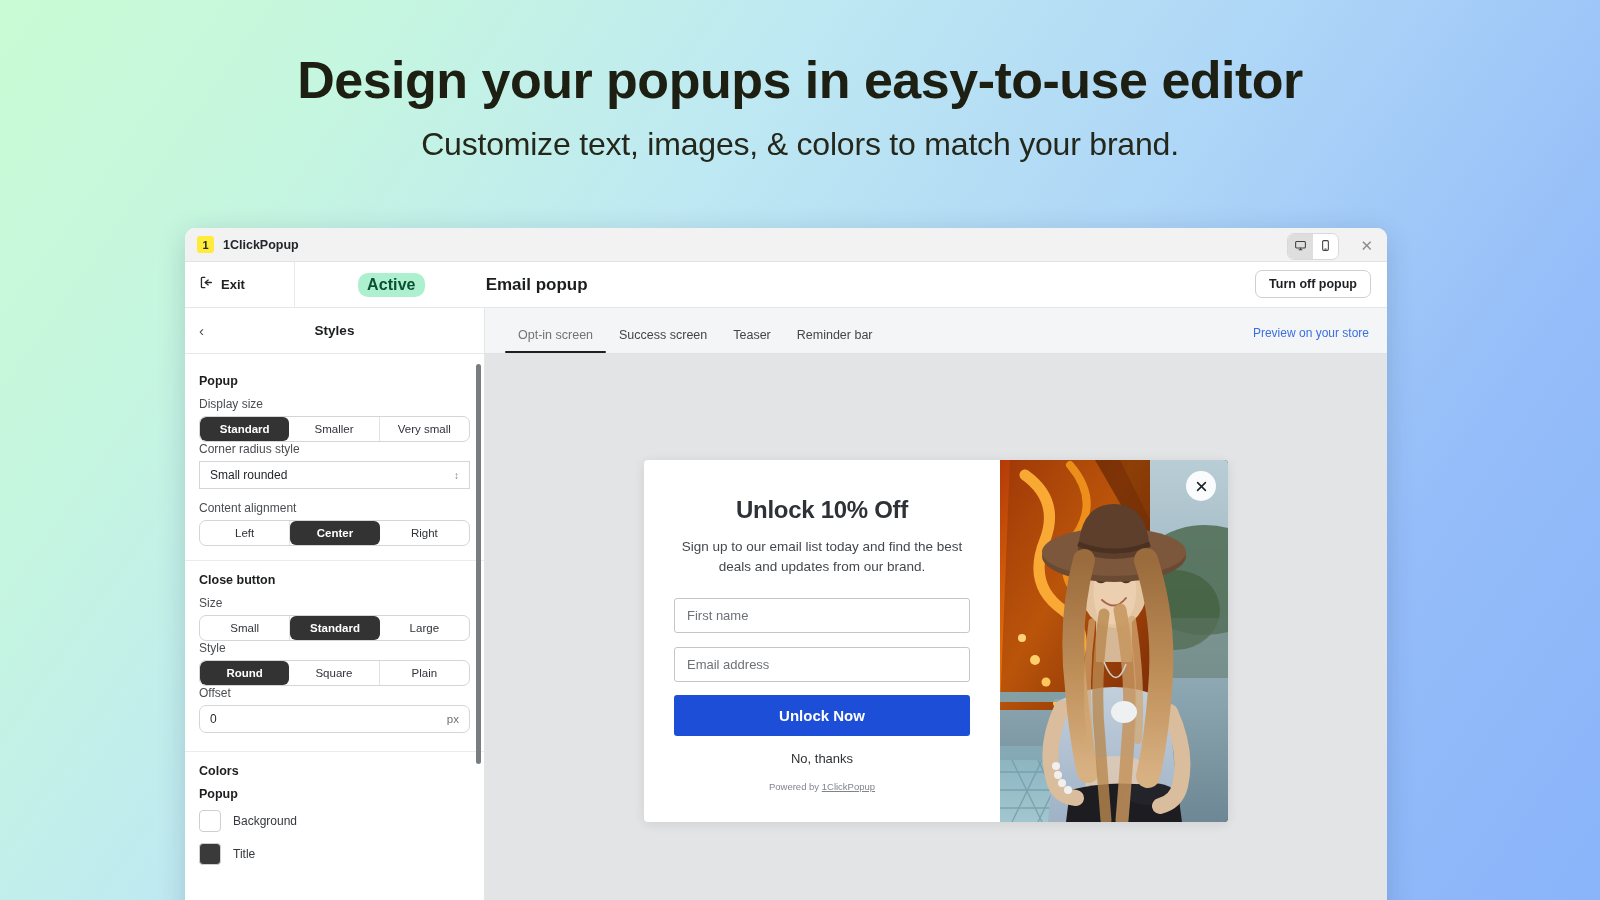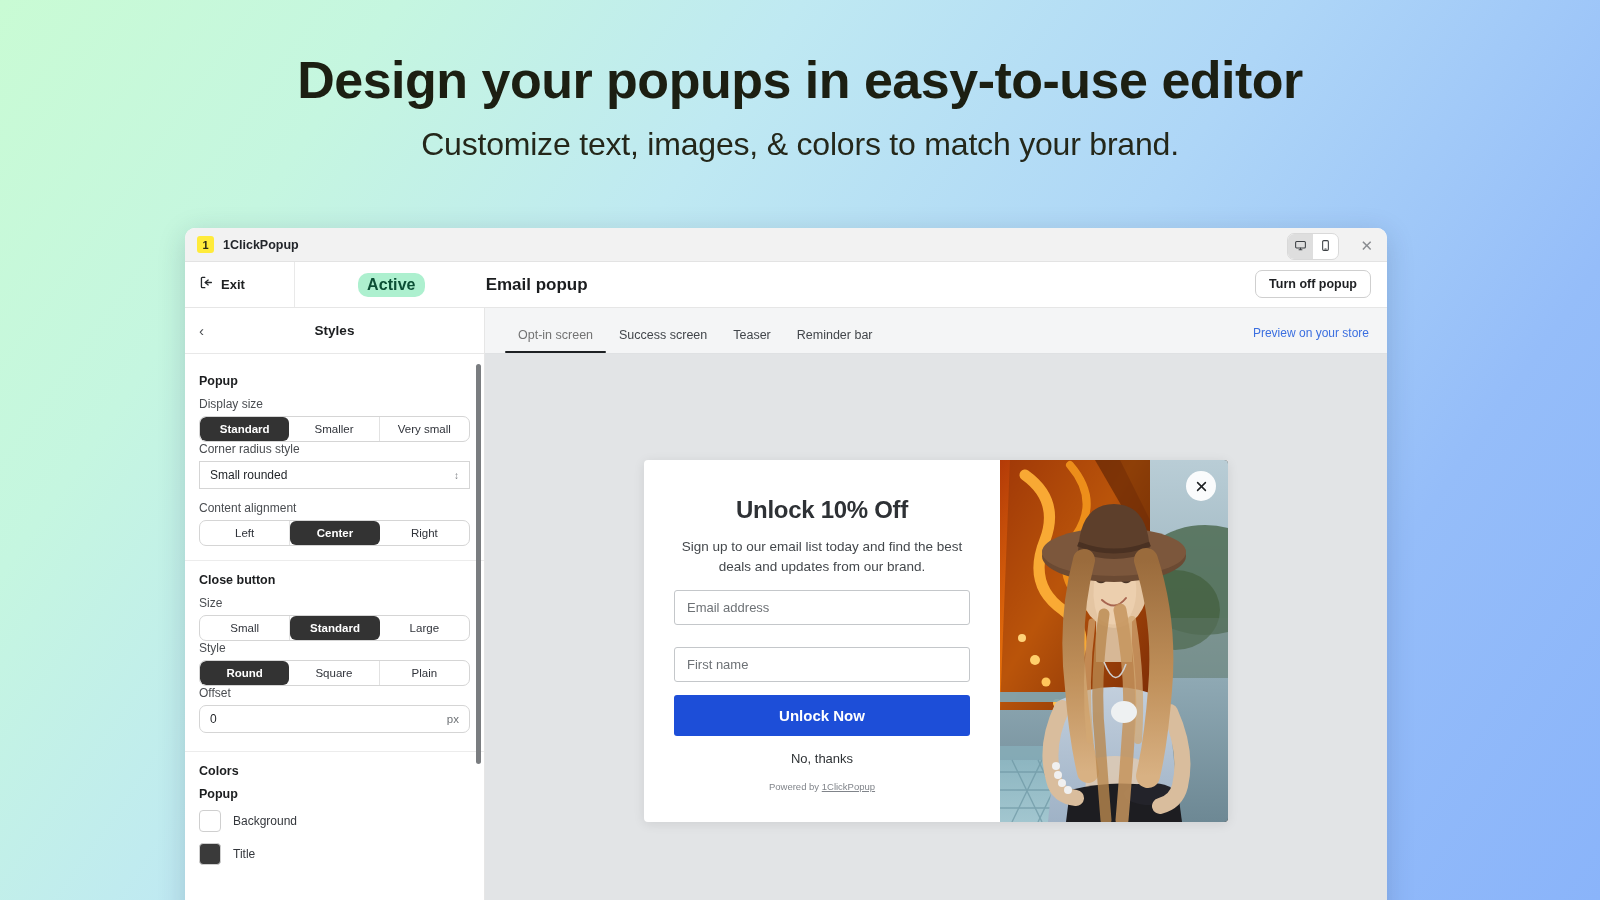--- a/index.html
+++ b/index.html
@@ -402,22 +402,22 @@
         <div class="tab">Reminder bar</div>
         <div class="preview-link">Preview on your store</div>
       </div>
 
       <div class="canvas">
         <div class="popup-card">
 
           <div class="popup-left">
             <div class="popup-title">Unlock 10% Off</div>
             <div class="popup-sub">Sign up to our email list today and find the best deals and updates from our brand.</div>
+            <div class="popup-input first">First name</div>
             <div class="popup-input">Email address</div>
-            <div class="popup-input first">First name</div>
             <div class="popup-cta">Unlock Now</div>
             <div class="popup-decline">No, thanks</div>
             <div class="popup-powered">
               <span>Powered by </span><a href="#">1ClickPopup</a>
             </div>
           </div>
 
           <div class="popup-photo">
             <svg width="228" height="362" viewBox="0 0 228 362" preserveAspectRatio="xMidYMid slice">
               <defs>

